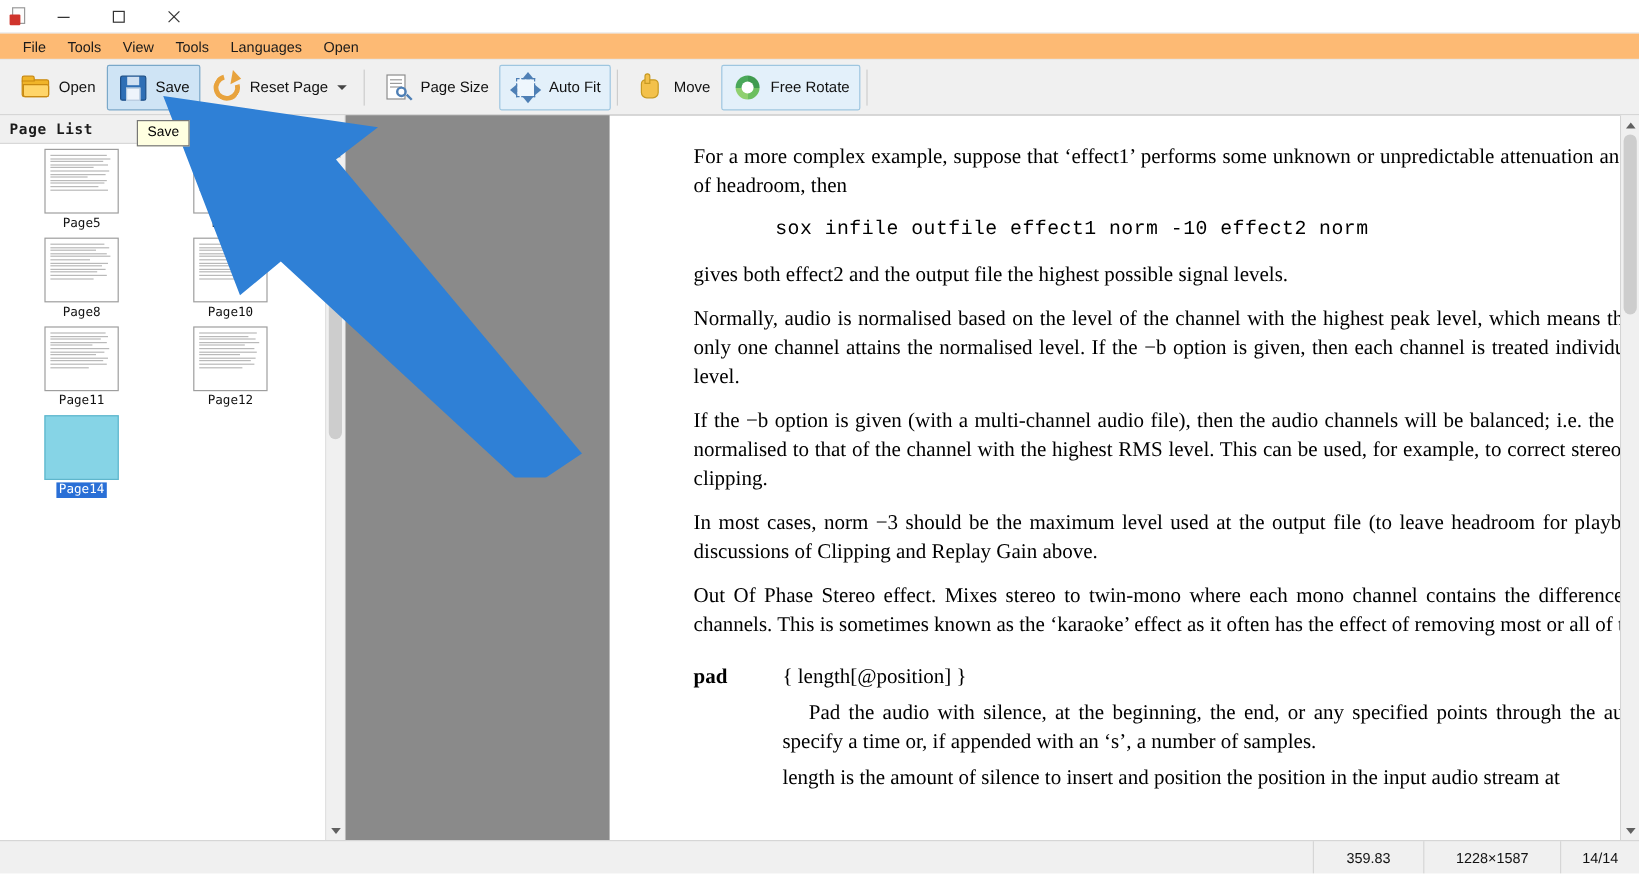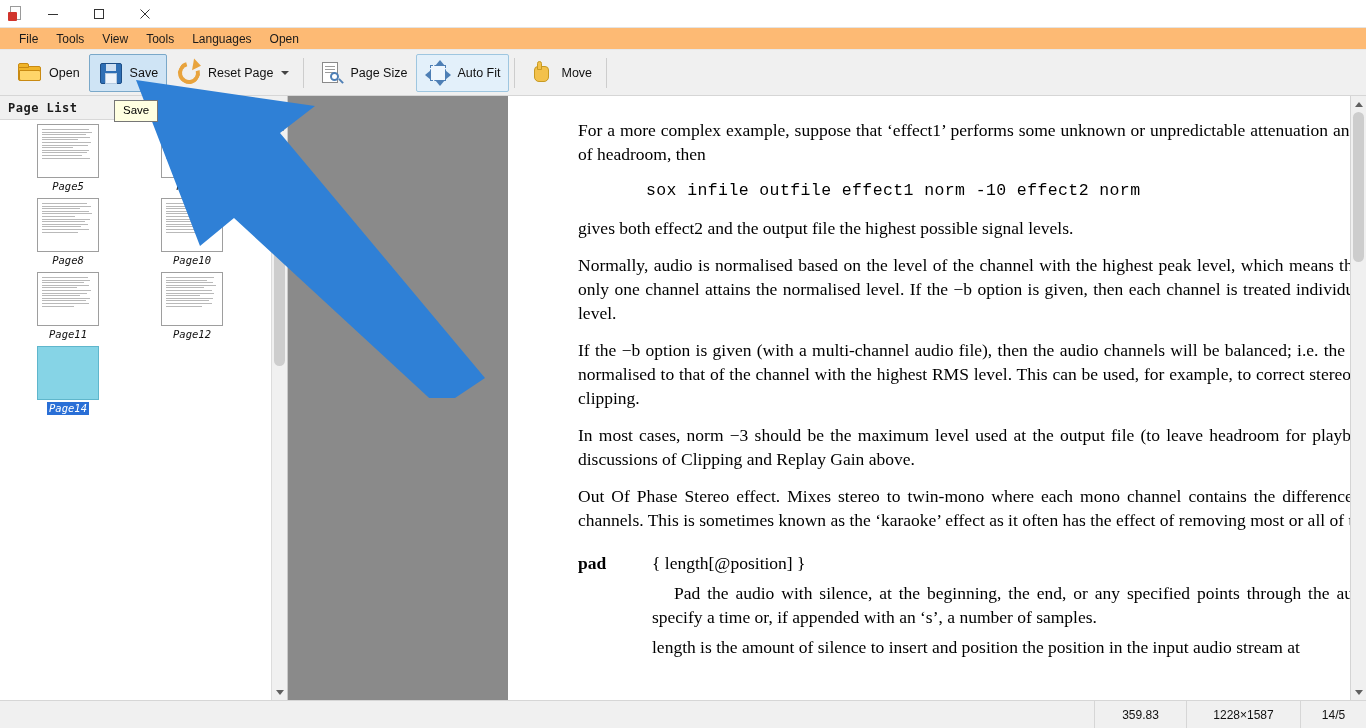--- a/index.html
+++ b/index.html
@@ -287,21 +287,20 @@
     display: flex;
   }
   .thumbs {
     flex: 1;
     display: flex;
     flex-wrap: wrap;
     align-content: flex-start;
     padding: 4px 2px 0 6px;
     gap: 0;
     overflow: hidden;
-    font-style: italic;
   }
   .thumb {
     width: 124px;
     height: 72px;
     margin: 0 0 2px 0;
     display: flex;
     flex-direction: column;
     align-items: center;
   }
   .thumb .page {
@@ -545,20 +544,27 @@
     <div class="tsep"></div>
 
     <div class="tbtn">
       <span class="ic ic-move">
         <span class="hand"></span>
           <span class="finger"></span>
       </span>
       <span>Move</span>
     </div>
 
+    <div class="tbtn active">
+      <span class="ic ic-free">
+        <span class="ring2"></span>
+          <span class="inner"></span>
+      </span>
+      <span>Free Rotate</span>
+    </div>
 
     <div class="tsep"></div>
 
   </div>
 
   <div class="body-area">
 
     <div class="leftpanel">
       <div class="panel-head">
         <span class="panel-title">Page List</span>
@@ -762,21 +768,21 @@
         <div class="vs-btn">
             <span class="arrow-gl dn"></span>
           </div>
       </div>
     </div>
   </div>
 
   <div class="statusbar">
     <div class="cell zoom">359.83</div>
     <div class="cell dims">1228×1587</div>
-    <div class="cell pages">14/5</div>
+    <div class="cell pages">14/14</div>
   </div>
 
   <svg class="bigarrow" viewBox="0 0 400 320">
     <polygon points="385,300 180,55 215,28 36,2 100,168 134,140 340,330" fill="#2f80d6"></polygon>
   </svg>
 
   <div class="tooltip">Save</div>
 
 </div>
 

